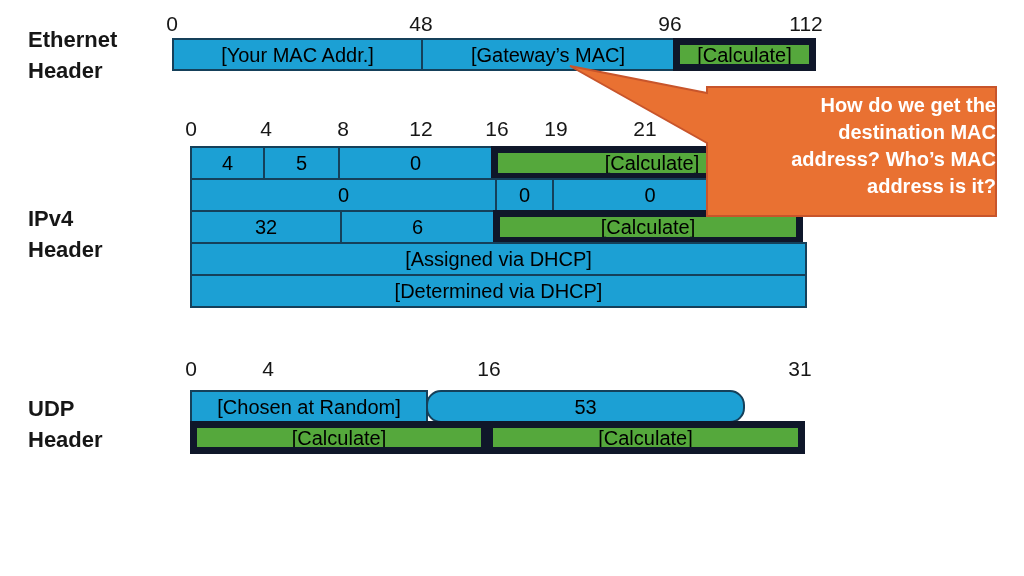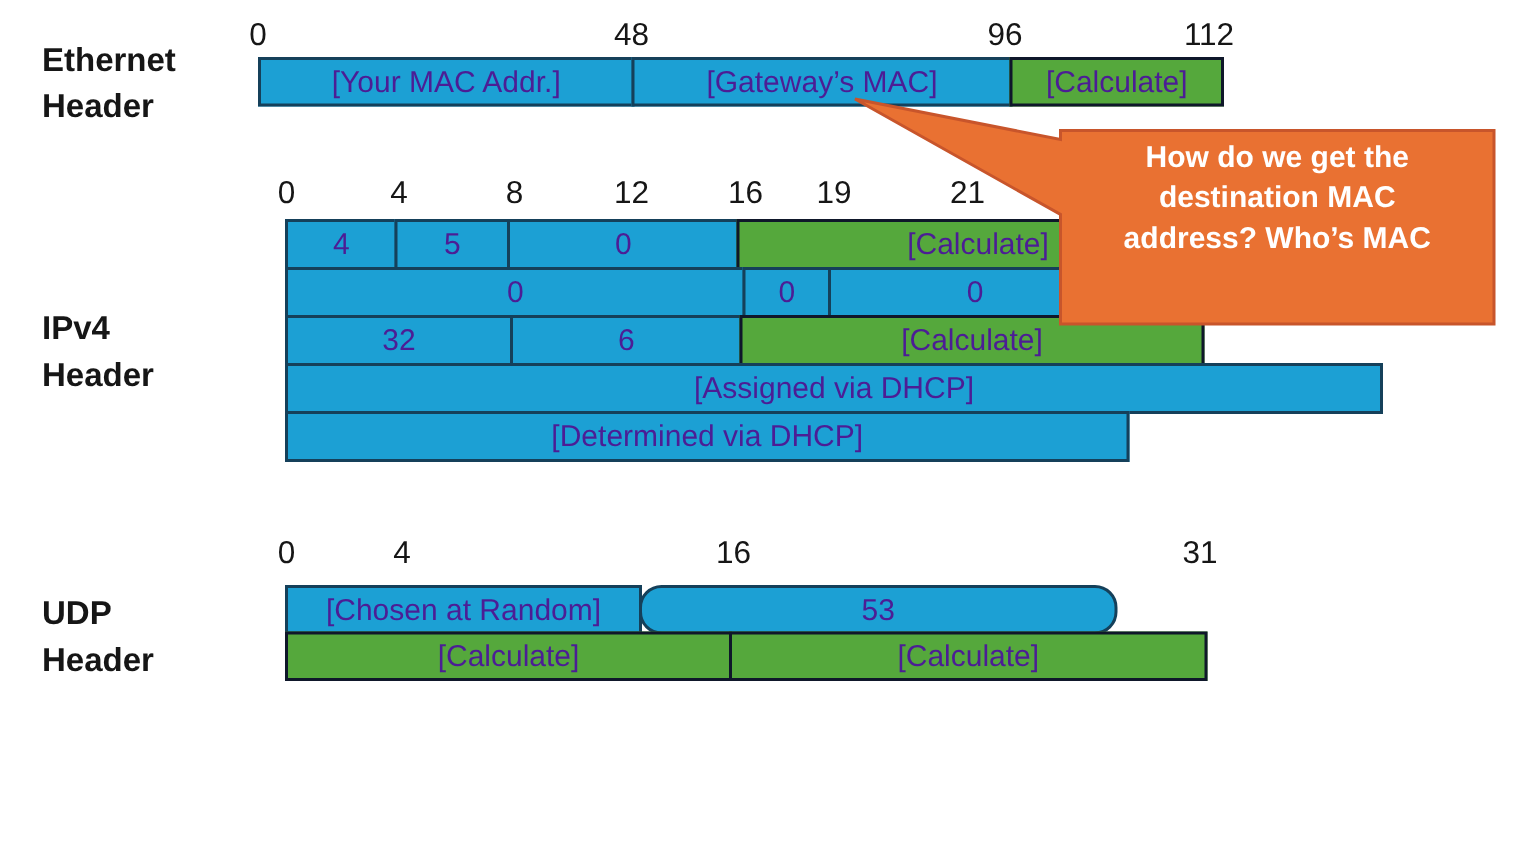--- a/index.html
+++ b/index.html
@@ -13,31 +13,31 @@
   }
   .tick {
     position:absolute; transform:translateX(-50%); font-size:21px;
     color:#161616; white-space:nowrap; line-height:24px;
   }
   .table { position:absolute; display:flex; flex-direction:column; }
   .bar-row { display:flex; }
   .bar-row + .bar-row { margin-top:-2px; }
   .cell {
     box-sizing:border-box; display:flex; align-items:center; justify-content:center;
-    color:#4c1d95; font-size:20px; white-space:nowrap; overflow:hidden; line-height:1;
+    color:#000000; font-size:20px; white-space:nowrap; overflow:hidden; line-height:1;
   }
   .cell + .cell { margin-left:-2px; }
   .cell.blue  { background:#1CA0D4; border:2px solid #15405A; }
-  .cell.green { background:#55A83C; border:2px solid #0f172a; }
+  .cell.green { background:#55A83C; border:7px solid #0f172a; }
   .h33 .cell { height:33px; }
   .h34 .cell { height:34px; }
   .callout-svg { position:absolute; left:0; top:0; width:1024px; height:576px; z-index:5; pointer-events:none; }
   .callout-text {
     position:absolute; left:707px; top:92px; width:289px; z-index:6;
-    color:#ffffff; font-size:20px; line-height:27px; font-weight:600; text-align:center;
+    color:#ffffff; font-size:20px; line-height:27px; font-weight:600; text-align:right;
   }
 </style>
 </head>
 <body>
 
 <div class="canvas">
 
   <div class="section-label" style="left:28px; top:24px;">Ethernet Header</div>
 
   <div class="tick" style="left:172px; top:12px;">0</div>
@@ -74,24 +74,24 @@
       <div class="cell blue" style="width:307px;">0</div>
       <div class="cell blue" style="width:59px;">0</div>
       <div class="cell blue" style="width:251px; padding-right:55px;">0</div>
     </div>
     <div class="bar-row">
       <div class="cell blue" style="width:152px;">32</div>
       <div class="cell blue" style="width:155px;">6</div>
       <div class="cell green" style="width:310px;">[Calculate]</div>
     </div>
     <div class="bar-row">
-      <div class="cell blue" style="width:732px;">[Assigned via DHCP]</div>
+      <div class="cell blue" style="width:617px;">[Assigned via DHCP]</div>
     </div>
     <div class="bar-row">
-      <div class="cell blue" style="width:563px;">[Determined via DHCP]</div>
+      <div class="cell blue" style="width:617px;">[Determined via DHCP]</div>
     </div>
   </div>
 
   <div class="section-label" style="left:28px; top:393px;">UDP Header</div>
 
   <div class="tick" style="left:191px; top:357px;">0</div>
   <div class="tick" style="left:268px; top:357px;">4</div>
   <div class="tick" style="left:489px; top:357px;">16</div>
   <div class="tick" style="left:800px; top:357px;">31</div>
 
@@ -106,15 +106,16 @@
     </div>
   </div>
 
   <svg class="callout-svg" viewBox="0 0 1024 576">
     <path d="M707 87 L996 87 L996 216 L707 216 L707 143 L570 66 L707 93 Z" fill="#E97132" stroke="#C8552B" stroke-width="2" stroke-linejoin="miter"></path>
   </svg>
   <div class="callout-text">
     <div>How do we get the</div>
     <div>destination MAC</div>
     <div>address? Who’s MAC</div>
+    <div>address is it?</div>
   </div>
 
 </div>
 
 </body></html>

